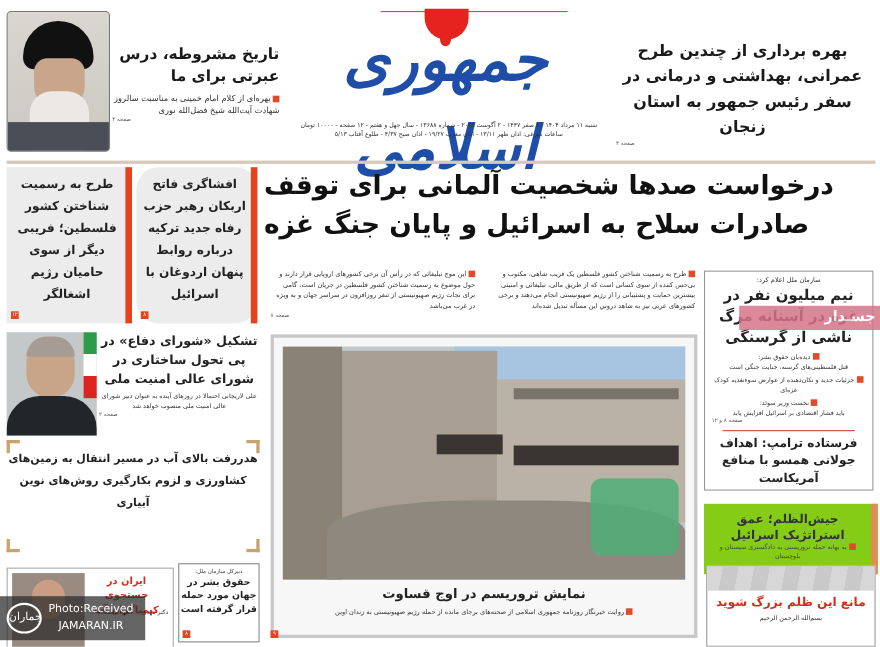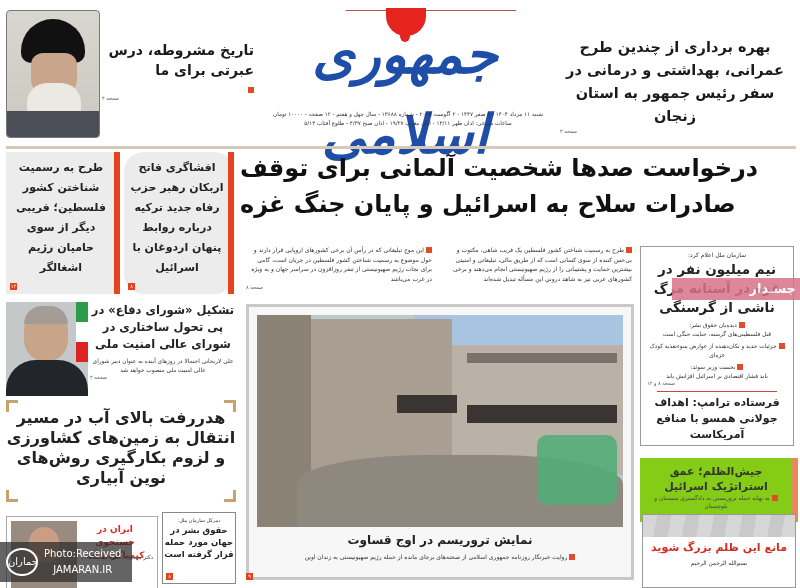--- a/index.html
+++ b/index.html
@@ -88,21 +88,21 @@
   .larijani-text { left: 90px; top: 302px; width: 146px; text-align: center; }
   .lar-title { font-weight: bold; font-size: 11.5px; line-height: 17px; color: #222; }
   .lar-sub { font-size: 5.8px; line-height: 8.5px; color: #333; margin-top: 4px; }
 
   .water-box { left: 6px; top: 400px; width: 230px; height: 102px; text-align: center; padding-top: 8px; }
   .corner { position: absolute; width: 12px; height: 12px; border-color: #c9a36e; border-style: solid; }
   .c-tl { left: 0; top: 0; border-width: 3px 0 0 3px; }
   .c-tr { right: 0; top: 0; border-width: 3px 3px 0 0; }
   .c-bl { left: 0; bottom: 0; border-width: 0 0 3px 3px; }
   .c-br { right: 0; bottom: 0; border-width: 0 3px 3px 0; }
-  .water-title { font-weight: bold; font-size: 16px; line-height: 20px; color: #222; }
+  .water-title { font-weight: bold; font-size: 10px; line-height: 20px; color: #222; }
 
   .kimia-box { left: 6px; top: 516px; width: 152px; height: 76px; border: 1px solid #aaa; }
   .kimia-photo { position: absolute; left: 4px; top: 4px; width: 66px; height: 70px; background: #9a8b80; }
   .kimia-head { position: absolute; left: 18px; top: 6px; width: 30px; height: 36px; background: #c99e84; border-radius: 15px; }
   .kimia-title { position: absolute; right: 4px; top: 6px; width: 76px; text-align: center; font-weight: bold; font-size: 9px; line-height: 13px; color: #d62c1f; }
   .kimia-text { position: absolute; right: 4px; top: 36px; width: 76px; font-size: 5.5px; line-height: 8px; color: #333; text-align: right; }
 
   .rights-box { left: 162px; top: 512px; width: 74px; height: 72px; border: 1px solid #888; text-align: center; padding-top: 3px; }
   .rights-kicker { font-size: 5px; color: #333; line-height: 8px; }
   .rights-title { font-weight: bold; font-size: 8.5px; line-height: 12px; color: #222; }
@@ -116,21 +116,21 @@
 <body>
 
 <div class="abs mast-left-photo">
   <div class="khomeini-turban"></div>
   <div class="khomeini-face"></div>
   <div class="khomeini-beard"></div>
   <div class="khomeini-robe"></div>
 </div>
 <div class="abs mast-left-text">
   <div class="mast-left-title">تاریخ مشروطه، درس عبرتی برای ما</div>
-  <div class="mast-left-sub"><span class="bullet"></span></div>
+  <div class="mast-left-sub"><span class="bullet"></span><span>بهره‌ای از کلام امام خمینی به مناسبت سالروز شهادت آیت‌الله شیخ فضل‌الله نوری</span></div>
   <div class="page-ref" style="text-align:left">صفحه ۴</div>
 </div>
 
 <div class="abs logo-line"></div>
 <div class="abs logo-blood"></div>
 <div class="abs logo-text">جمهوری اسلامی</div>
 <div class="abs mast-dateline">
   <div>شنبه ۱۱ مرداد ۱۴۰۴ - ۸ صفر ۱۴۴۷ - ۲ آگوست ۲۰۲۵ - شماره ۱۳۶۸۸ - سال چهل و هفتم - ۱۲ صفحه - ۱۰۰۰۰ تومان</div>
   <div>ساعات شرعی: اذان ظهر ۱۳/۱۱ - اذان مغرب ۱۹/۲۷ - اذان صبح ۴/۳۷ - طلوع آفتاب ۵/۱۳</div>
 </div>

